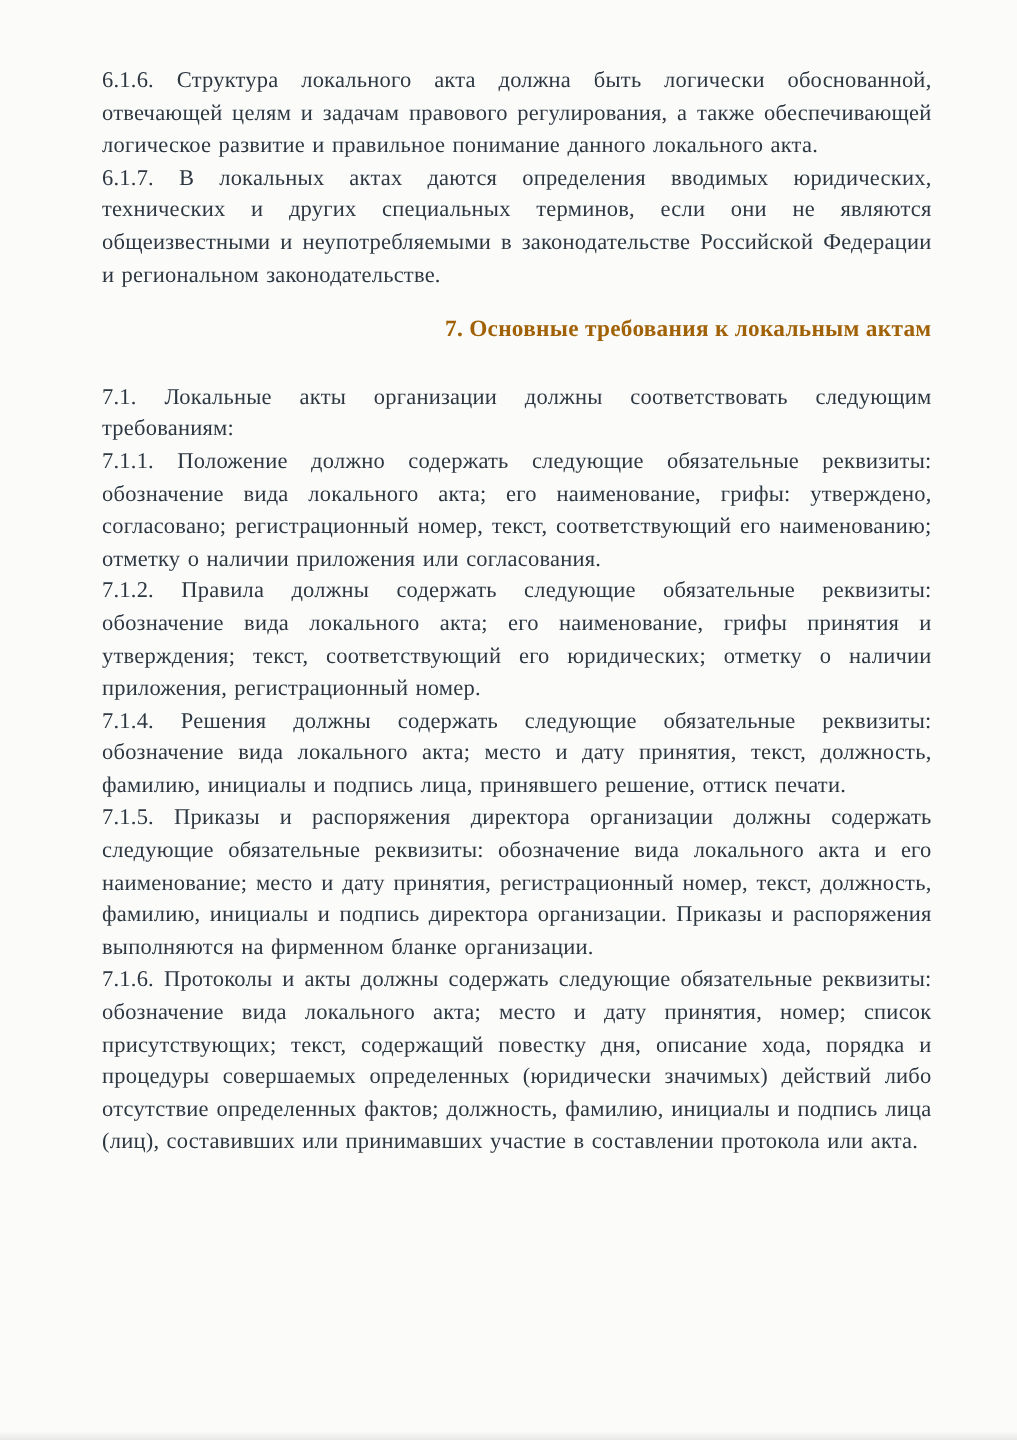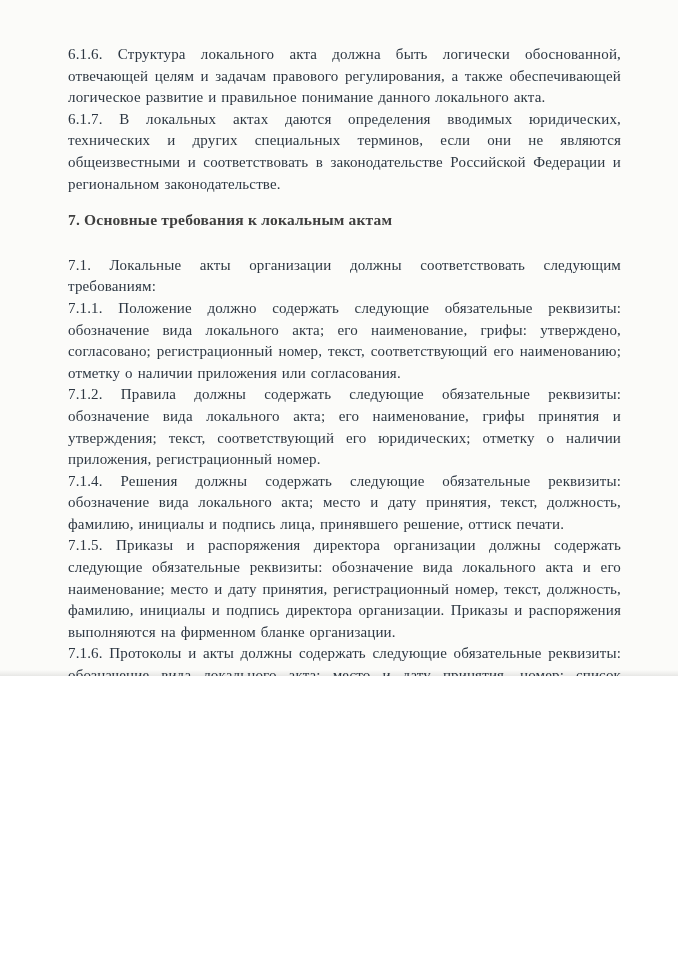--- a/index.html
+++ b/index.html
@@ -4,21 +4,21 @@
 <style>
   html, body {
     margin: 0;
     padding: 0;
     background: #ffffff;
   }
   .page {
     position: relative;
     box-sizing: border-box;
     width: 678px;
-    height: 676px;
+    height: 960px;
     background: #fbfbf9;
     padding: 44px 57px 0 68px;
     font-family: "Liberation Serif", "DejaVu Serif", serif;
     font-size: 15px;
     line-height: 21.6px;
     color: #2d3742;
     overflow: hidden;
   }
   
   .page::after {
@@ -30,35 +30,35 @@
     pointer-events: none;
   }
   .para {
     margin: 0;
     text-align: justify;
     letter-spacing: 0.15px;
     word-spacing: 1px;
   }
   .section-heading {
     margin: 14px 0 24px 0;
-    text-align: left;
+    text-align: right;
     font-weight: bold;
     font-size: 15.5px;
     letter-spacing: 0.2px;
-    color: #404040;
+    color: #a16207;
   }
 </style>
 </head>
 <body>
 
 <div class="page">
 
   <p class="para">6.1.6. Структура локального акта должна быть логически обоснованной, отвечающей целям и задачам правового регулирования, а также обеспечивающей логическое развитие и правильное понимание данного локального акта.</p>
 
-  <p class="para">6.1.7. В локальных актах даются определения вводимых юридических, технических и других специальных терминов, если они не являются общеизвестными и соответствовать в законодательстве Российской Федерации и региональном законодательстве.</p>
+  <p class="para">6.1.7. В локальных актах даются определения вводимых юридических, технических и других специальных терминов, если они не являются общеизвестными и неупотребляемыми в законодательстве Российской Федерации и региональном законодательстве.</p>
 
   <h2 class="section-heading">7. Основные требования к локальным актам</h2>
 
   <p class="para">7.1. Локальные акты организации должны соответствовать следующим требованиям:</p>
 
   <p class="para">7.1.1. Положение должно содержать следующие обязательные реквизиты: обозначение вида локального акта; его наименование, грифы: утверждено, согласовано; регистрационный номер, текст, соответствующий его наименованию; отметку о наличии приложения или согласования.</p>
 
   <p class="para">7.1.2. Правила должны содержать следующие обязательные реквизиты: обозначение вида локального акта; его наименование, грифы принятия и утверждения; текст, соответствующий его юридических; отметку о наличии приложения, регистрационный номер.</p>
 
 

